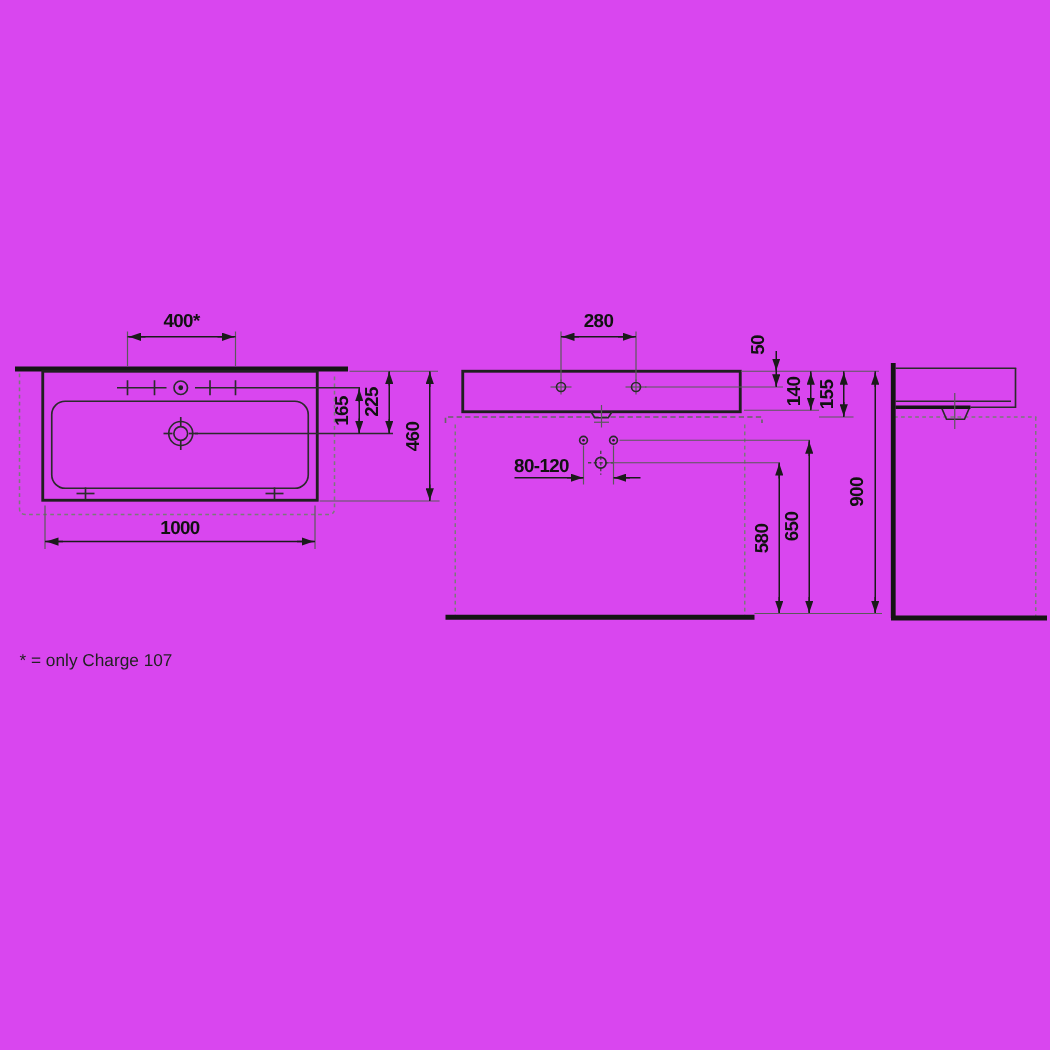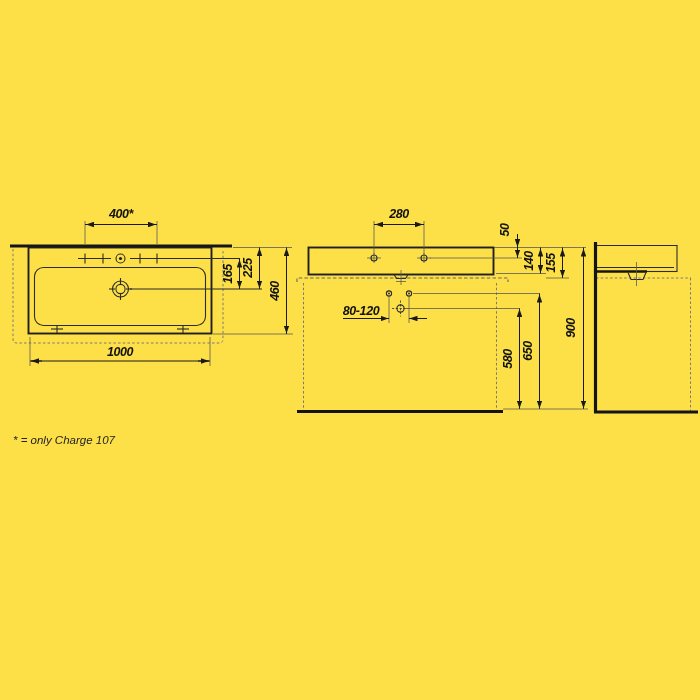--- a/index.html
+++ b/index.html
@@ -1,16 +1,16 @@
 <!DOCTYPE html>
 <html><head>
 <meta charset="utf-8">
 <style>
   html,body{margin:0;padding:0;background:#fff;}
-  .canvas{position:relative;width:700px;height:700px;background:#fde047;overflow:hidden;font-style:italic;}
+  .canvas{position:relative;width:700px;height:700px;background:#d946ef;overflow:hidden;}
   svg{position:absolute;left:0;top:0;}
   .ln{stroke:#2b2b2b;stroke-width:1.1;fill:none;}
   .med{stroke:#1f1f1f;stroke-width:1.9;fill:none;}
   .thick{stroke:#141414;stroke-width:3.2;fill:none;}
   .thin{stroke:#5a5a5a;stroke-width:0.8;fill:none;}
   .dash{stroke:#7a7a7a;stroke-width:1;fill:none;stroke-dasharray:2.5 2.2;}
   .dash2{stroke:#666666;stroke-width:1.1;fill:none;stroke-dasharray:3.5 2.2;}
   .dashc{stroke:#444444;stroke-width:0.9;fill:none;stroke-dasharray:2.2 1.6;}
   .dim{stroke:#1a1a1a;stroke-width:1;fill:none;}
   text.d{font-family:"Liberation Sans",sans-serif;font-size:12.5px;font-weight:bold;fill:#111;letter-spacing:-0.4px;}

